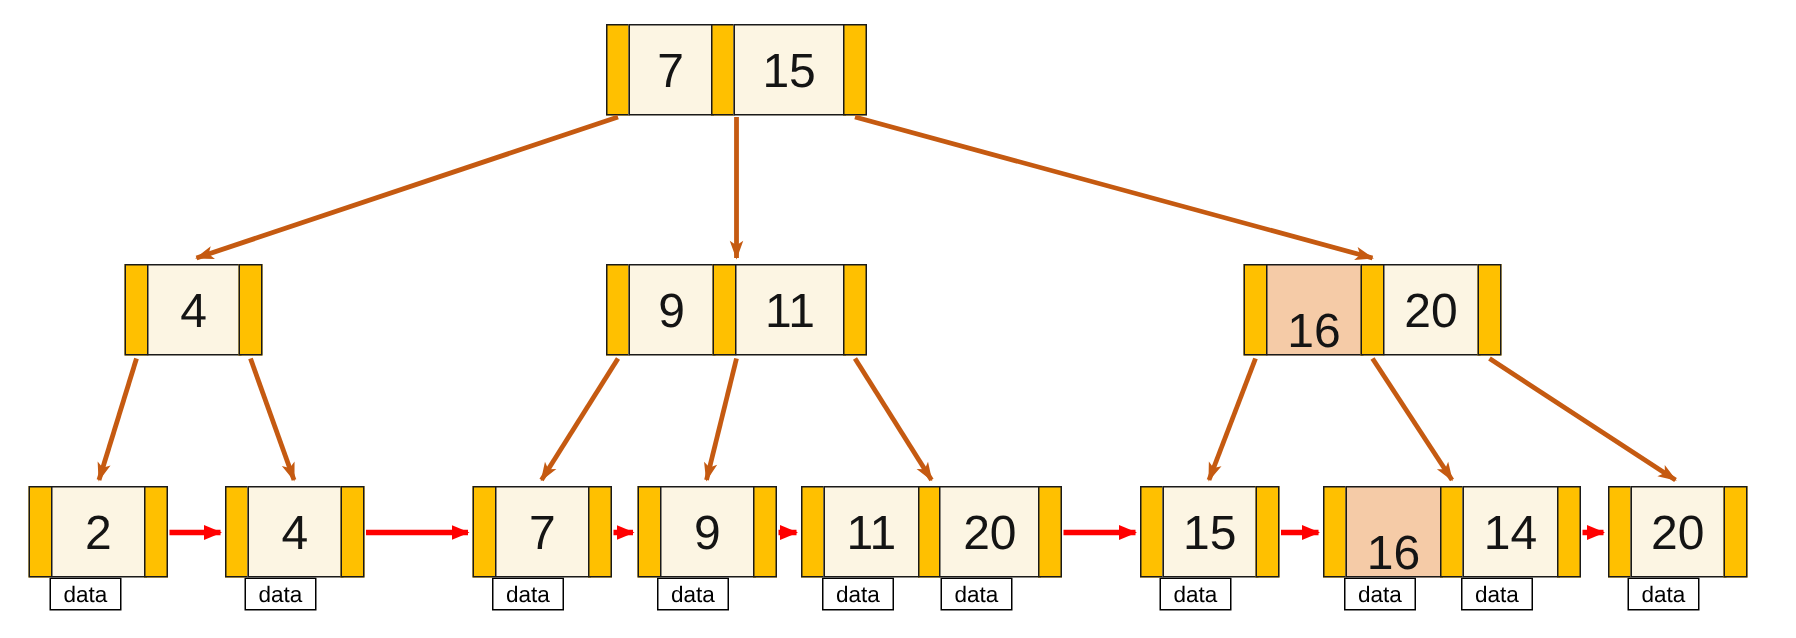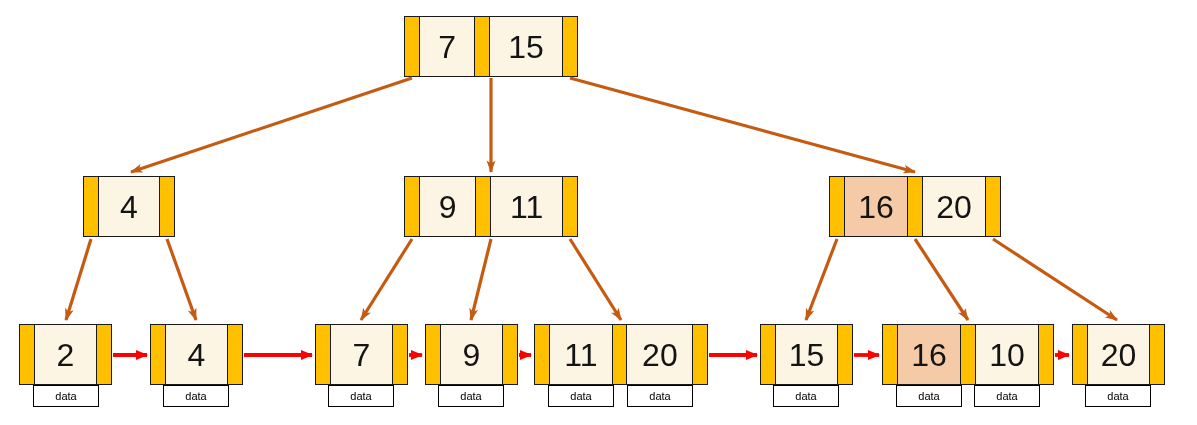--- a/index.html
+++ b/index.html
@@ -26,36 +26,36 @@
   .node > div:first-child{margin-left:0;}
   .strip{
     flex:0 0 16px;
     background:#FFC000;
   }
   .cell{
     flex:1 1 auto;
     background:#FCF5E3;
     display:flex;align-items:center;justify-content:center;
   }
-  .cell.hl{background:#F5CBA7;}
+  .cell.hl{background:#F5CBA7;align-items:flex-end;}
   .key{
     font-size:32px;
     color:#141414;
     line-height:1;
   }
   
   .databox{
     position:absolute;
     top:385px;
-    width:66px;height:22px;
+    width:48px;height:22px;
     box-sizing:border-box;
     background:#ffffff;
     border:1.8px solid #000000;
     display:flex;align-items:center;justify-content:center;
-    font-size:11px;
+    font-size:15px;
     color:#000;
   }
   
   #arrow-layer{
     position:absolute;left:0;top:0;
     pointer-events:none;
   }
   .tree-arrow{stroke:#C55A11;stroke-width:3.2;}
   .leaf-arrow{stroke:#FF0000;stroke-width:3.8;}
 </style>
@@ -160,21 +160,21 @@
     <div class="strip"></div>
   </div>
 
   <div class="node" style="left:882px;top:324px;width:172px;">
     <div class="strip"></div>
     <div class="cell hl">
         <span class="key">16</span>
       </div>
     <div class="strip"></div>
     <div class="cell">
-        <span class="key">10</span>
+        <span class="key">14</span>
       </div>
     <div class="strip"></div>
   </div>
 
   <div class="node" style="left:1072px;top:324px;width:93px;">
     <div class="strip"></div>
     <div class="cell">
         <span class="key">20</span>
       </div>
     <div class="strip"></div>

